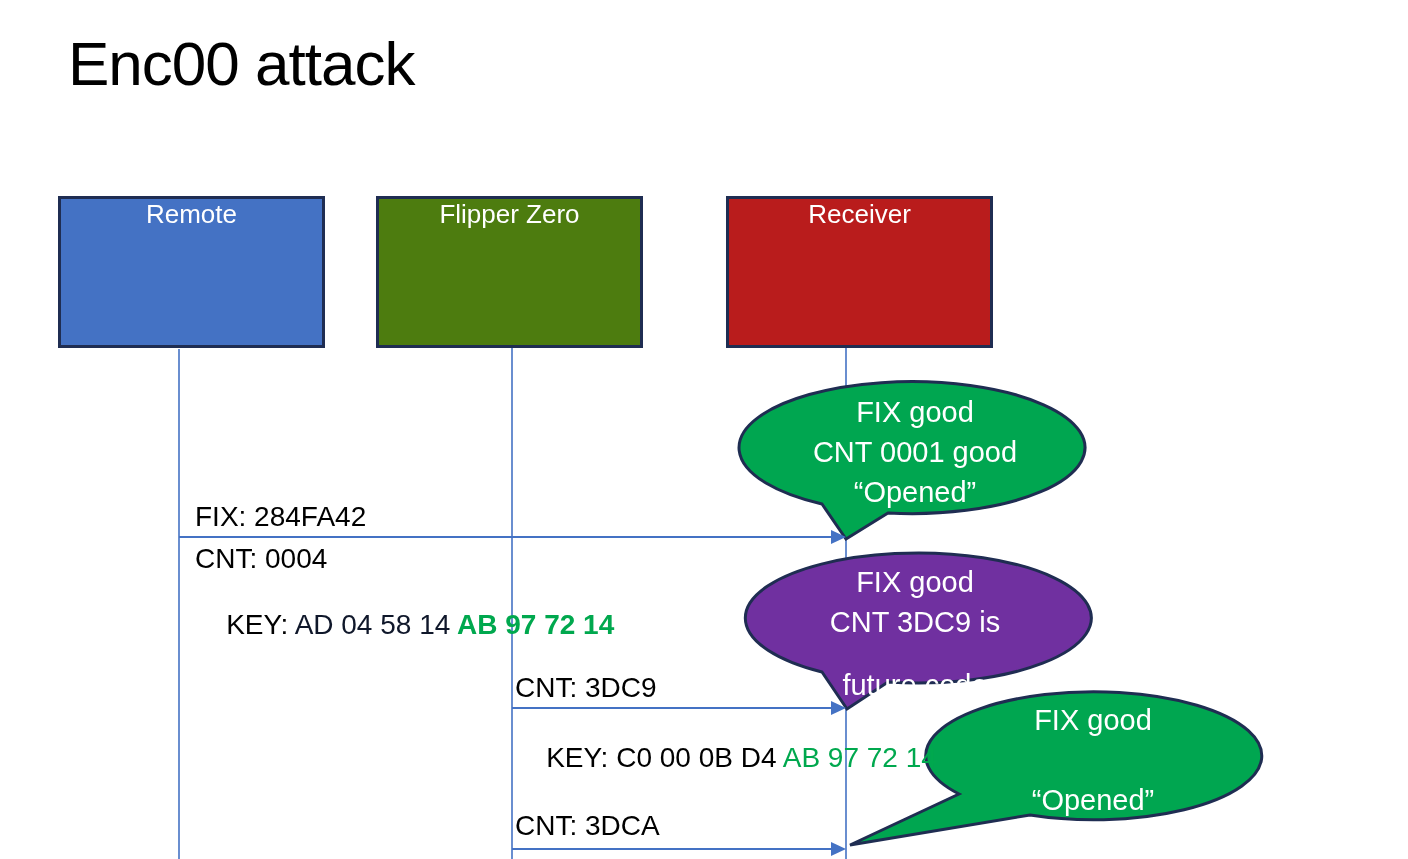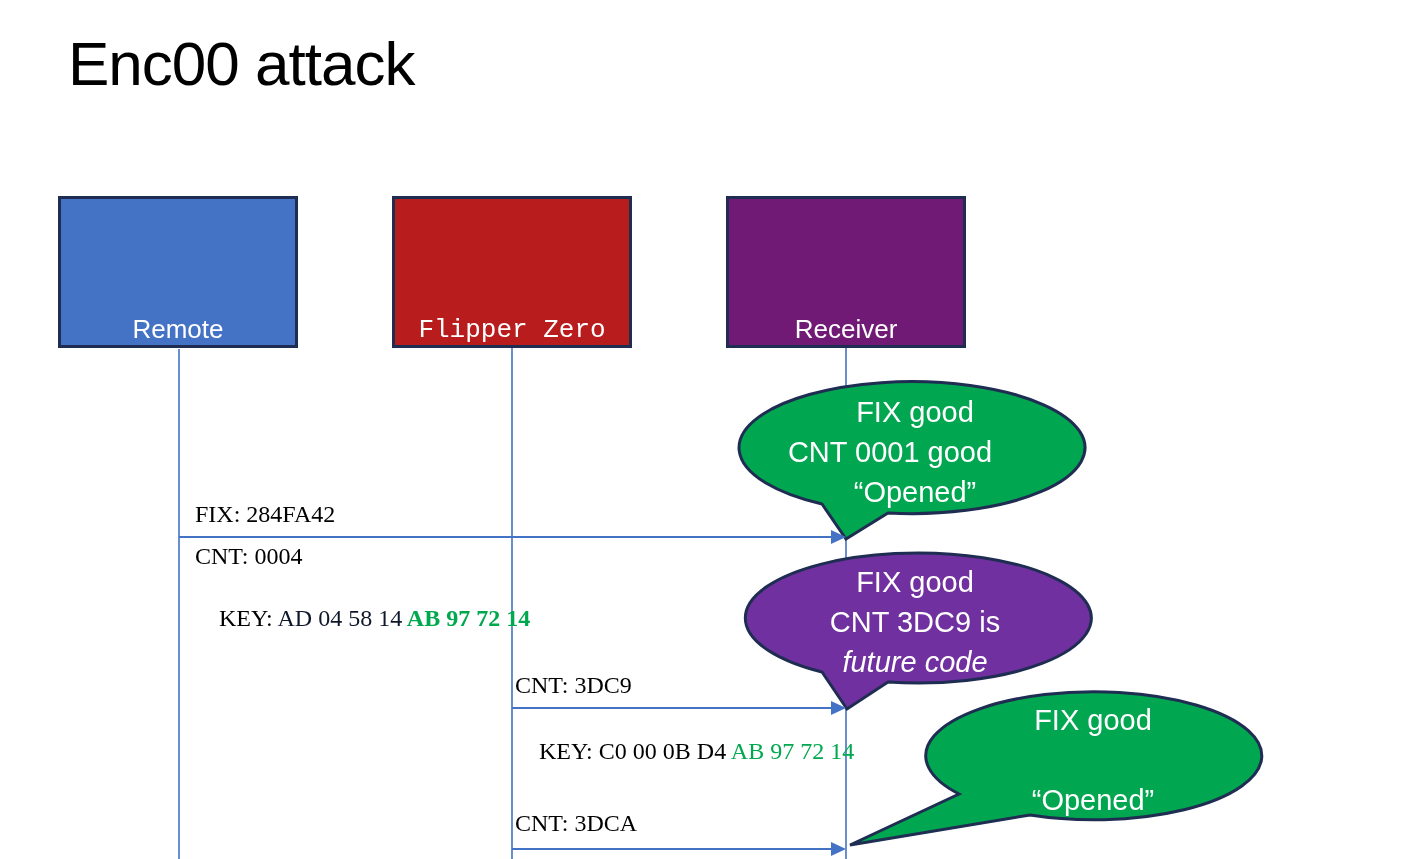--- a/index.html
+++ b/index.html
@@ -6,25 +6,25 @@
   #slide{
     position:relative;width:1408px;height:859px;background:#ffffff;
     font-family:"Liberation Sans",sans-serif;overflow:hidden;margin-top:32px;
   }
   .title{
     position:absolute;left:68px;top:-4px;font-size:62px;font-weight:300;
     color:#000;letter-spacing:-1px;white-space:pre;
   }
   .svg-layer{position:absolute;left:0;top:0;}
   .actor{
-    position:absolute;width:240px;height:152px;border:3px solid;
-    display:flex;align-items:flex-end;justify-content:center;box-sizing:border-box;
+    position:absolute;width:267px;height:152px;border:3px solid;
+    display:flex;align-items:flex-start;justify-content:center;box-sizing:border-box;
   }
   .actor-label{color:#fff;font-size:26px;white-space:pre;}
-  .msg{position:absolute;font-size:24px;color:#000;white-space:pre;line-height:1.05;font-family:Liberation Serif, serif;}
+  .msg{position:absolute;font-size:28px;color:#000;white-space:pre;line-height:1.05;}
   .key-bold{font-weight:700;}
   .callout-line{
     position:absolute;width:320px;text-align:center;color:#fff;
     font-size:29px;white-space:pre;
   }
 </style>
 </head>
 <body>
 
 <div id="slide">
@@ -47,47 +47,47 @@
     <line x1="512" y1="676" x2="833" y2="676" stroke-width="2" stroke="#4472C4"></line>
     <polygon points="846,676 831,669 831,683" fill="#4472C4"></polygon>
 
     <line x1="512" y1="817" x2="833" y2="817" stroke-width="2" stroke="#4472C4"></line>
     <polygon points="846,817 831,810 831,824" fill="#4472C4"></polygon>
   </svg>
 
   <div class="actor" style="left: 58px; top: 164px; background-color: rgb(68, 114, 196); border-color: rgb(31, 45, 82);">
     <span class="actor-label">Remote</span>
   </div>
-  <div class="actor" style="left: 392px; top: 164px; background-color: #b91c1c; border-color: rgb(31, 45, 82); font-family: Liberation Mono, monospace;">
+  <div class="actor" style="left: 376px; top: 164px; background-color: #4d7c0f; border-color: rgb(31, 45, 82);">
     <span class="actor-label">Flipper Zero</span>
   </div>
-  <div class="actor" style="left: 726px; top: 164px; background-color: #701a75; border-color: rgb(31, 45, 82);">
+  <div class="actor" style="left: 726px; top: 164px; background-color: #b91c1c; border-color: rgb(31, 45, 82);">
     <span class="actor-label">Receiver</span>
   </div>
 
   <div class="msg" style="left:195px;top:470px;">FIX: 284FA42</div>
   <div class="msg" style="left:195px;top:512px;">CNT: 0004</div>
   <div class="msg" style="left:195px;top:549px;">
     <span>KEY: </span><span style="color: #0f172a;">AD 04 58 14</span><span class="key-bold" style="color: rgb(0, 168, 78);"> AB 97 72 14</span>
   </div>
 
   <div class="msg" style="left:515px;top:641px;text-align:right;">CNT: 3DC9</div>
   <div class="msg" style="left:515px;top:682px;">
     <span>KEY: C0 00 0B D4</span><span style="color: rgb(0, 168, 78);"> AB 97 72 14</span>
   </div>
 
   <div class="msg" style="left:515px;top:779px;">CNT: 3DCA</div>
   <div class="msg" style="left:515px;top:821px;">
     <span>KEY: C0 02 8A 33</span><span style="color: rgb(0, 168, 78);"> AB 97 72 14</span>
   </div>
 
   <div class="callout-line" style="left:755px;top:364px;">FIX good</div>
-  <div class="callout-line" style="left:730px;top:404px;">CNT 0001 good</div>
+  <div class="callout-line" style="left:755px;top:404px;">CNT 0001 good</div>
   <div class="callout-line" style="left:755px;top:444px;">“Opened”</div>
 
   <div class="callout-line" style="left:755px;top:534px;">FIX good</div>
   <div class="callout-line" style="left:755px;top:574px;">CNT 3DC9 is</div>
-  <div class="callout-line" style="left:755px;top:614px;font-style:italic;">future code</div>
+  <div class="callout-line" style="left:755px;top:637px;">future code</div>
 
   <div class="callout-line" style="left:933px;top:672px;">FIX good</div>
   <div class="callout-line" style="left:933px;top:752px;">“Opened”</div>
 
 </div>
 
 </body></html>

